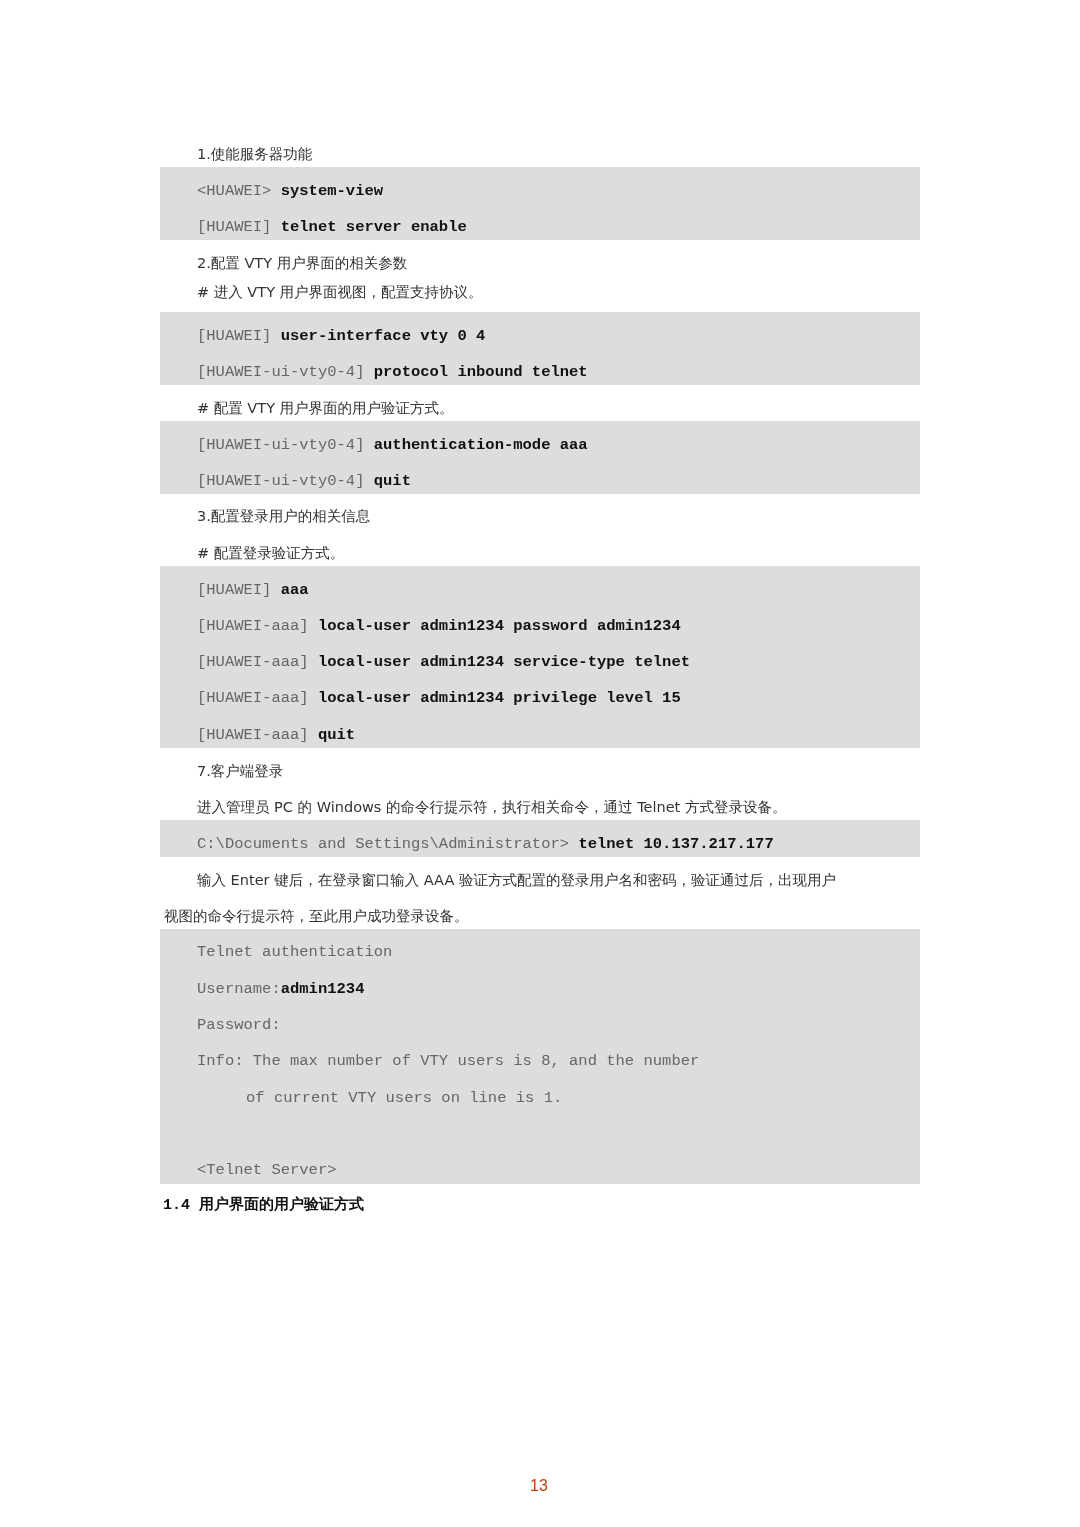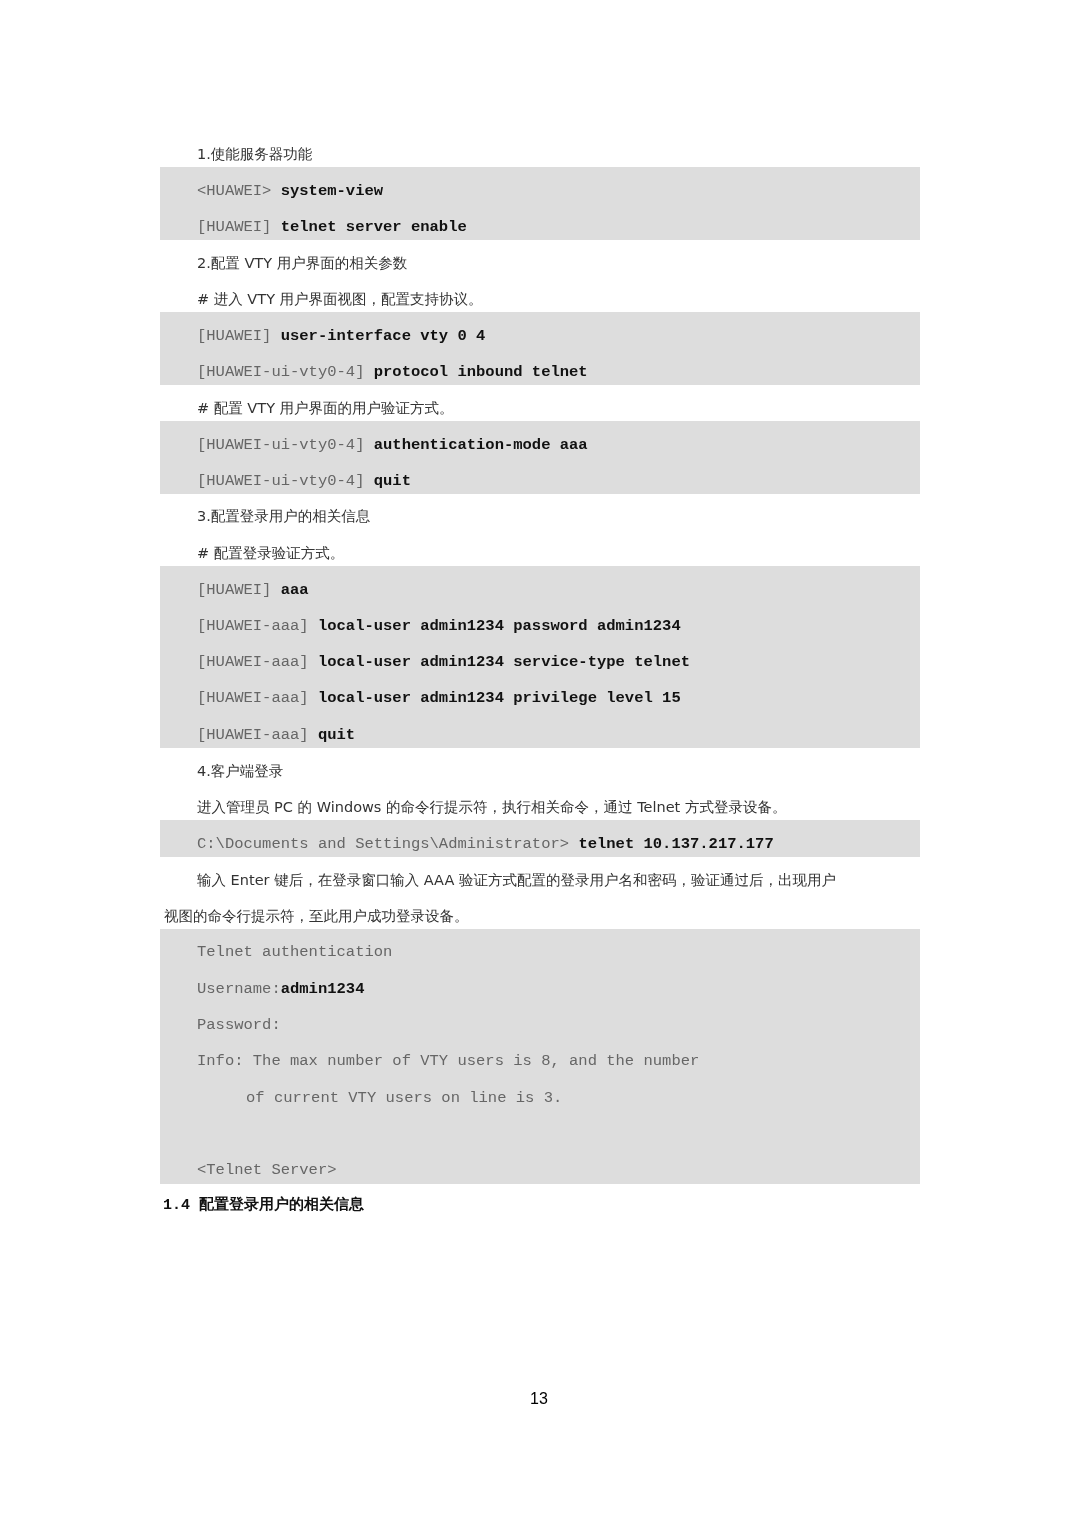--- a/index.html
+++ b/index.html
@@ -8,66 +8,66 @@
   .page { position: absolute; left: 0; top: 0; width: 1036px; height: 1527px; }
   .line { position: absolute; left: 197px; font-size: 14.5px; line-height: 20px; white-space: pre; }
   .txt { font-family: "DejaVu Sans", sans-serif; color: #333; font-size: 14.5px; }
   .mono { font-family: "Liberation Mono", monospace; font-size: 15.5px; }
   .prompt { color: #666; }
   .cmd { color: #111; font-weight: bold; }
   .out { color: #666; }
   .codebox { position: absolute; left: 160px; width: 760px; background: #dddddd; }
   .heading { position: absolute; left: 163px; font-size: 15px; font-weight: bold; color: #111; }
   .heading .num { font-family: "Liberation Mono", monospace; }
-  .pagenum { position: absolute; left: 530px; top: 1390px; font-family: "Liberation Sans", sans-serif; font-size: 16px; color: #000000; }
+  .pagenum { position: absolute; left: 530px; top: 1477px; font-family: "Liberation Sans", sans-serif; font-size: 16px; color: #c2410c; }
   .watermark { position: absolute; left: 803px; top: 1470px; font-family: "DejaVu Sans", sans-serif;
                font-size: 27px; color: #222; letter-spacing: 0px;
                text-shadow: 1px 1px 0 #fff, -1px -1px 0 #888; }
 </style>
 </head>
 <body>
 
 <div class="page">
 
   <div class="line txt" style="top:144px">1.使能服务器功能</div>
   <div class="codebox" style="top:167px;height:73px"></div>
   <div class="line mono" style="top:181px"><span class="prompt">&lt;HUAWEI&gt; </span><span class="cmd">system-view</span></div>
   <div class="line mono" style="top:217px"><span class="prompt">[HUAWEI] </span><span class="cmd">telnet server enable</span></div>
 
   <div class="line txt" style="top:253px">2.配置 VTY 用户界面的相关参数</div>
-  <div class="line txt" style="top:289px"># 进入 VTY 用户界面视图，配置支持协议。</div>
+  <div class="line txt" style="top:282px"># 进入 VTY 用户界面视图，配置支持协议。</div>
   <div class="codebox" style="top:312px;height:73px"></div>
   <div class="line mono" style="top:326px"><span class="prompt">[HUAWEI] </span><span class="cmd">user-interface vty 0 4</span></div>
   <div class="line mono" style="top:362px"><span class="prompt">[HUAWEI-ui-vty0-4] </span><span class="cmd">protocol inbound telnet</span></div>
   <div class="line txt" style="top:398px"># 配置 VTY 用户界面的用户验证方式。</div>
   <div class="codebox" style="top:421px;height:73px"></div>
   <div class="line mono" style="top:435px"><span class="prompt">[HUAWEI-ui-vty0-4] </span><span class="cmd">authentication-mode aaa</span></div>
   <div class="line mono" style="top:471px"><span class="prompt">[HUAWEI-ui-vty0-4] </span><span class="cmd">quit</span></div>
 
   <div class="line txt" style="top:506px">3.配置登录用户的相关信息</div>
   <div class="line txt" style="top:543px"># 配置登录验证方式。</div>
   <div class="codebox" style="top:566px;height:182px"></div>
   <div class="line mono" style="top:580px"><span class="prompt">[HUAWEI] </span><span class="cmd">aaa</span></div>
   <div class="line mono" style="top:616px"><span class="prompt">[HUAWEI-aaa] </span><span class="cmd">local-user admin1234 password admin1234</span></div>
   <div class="line mono" style="top:652px"><span class="prompt">[HUAWEI-aaa] </span><span class="cmd">local-user admin1234 service-type telnet</span></div>
   <div class="line mono" style="top:688px"><span class="prompt">[HUAWEI-aaa] </span><span class="cmd">local-user admin1234 privilege level 15</span></div>
   <div class="line mono" style="top:725px"><span class="prompt">[HUAWEI-aaa] </span><span class="cmd">quit</span></div>
 
-  <div class="line txt" style="top:761px">4.客户端登录</div>
+  <div class="line txt" style="top:761px">7.客户端登录</div>
   <div class="line txt" style="top:797px">进入管理员 PC 的 Windows 的命令行提示符，执行相关命令，通过 Telnet 方式登录设备。</div>
   <div class="codebox" style="top:820px;height:37px"></div>
   <div class="line mono" style="top:834px"><span class="prompt">C:\Documents and Settings\Administrator&gt; </span><span class="cmd">telnet 10.137.217.177</span></div>
   <div class="line txt" style="top:870px">输入 Enter 键后，在登录窗口输入 AAA 验证方式配置的登录用户名和密码，验证通过后，出现用户</div>
   <div class="line txt" style="top:906px;left:164px">视图的命令行提示符，至此用户成功登录设备。</div>
 
   <div class="codebox" style="top:929px;height:255px"></div>
   <div class="line mono" style="top:942px"><span class="out">Telnet authentication</span></div>
   <div class="line mono" style="top:979px"><span class="out">Username:</span><span class="cmd">admin1234</span></div>
   <div class="line mono" style="top:1015px"><span class="out">Password:</span></div>
   <div class="line mono" style="top:1051px"><span class="out">Info: The max number of VTY users is 8, and the number</span></div>
-  <div class="line mono" style="top:1088px;left:246px"><span class="out">of current VTY users on line is 3.</span></div>
+  <div class="line mono" style="top:1088px;left:246px"><span class="out">of current VTY users on line is 1.</span></div>
   <div class="line mono" style="top:1160px"><span class="out">&lt;Telnet Server&gt;</span></div>
 
-  <div class="heading" style="top:1195px"><span class="num">1.4 </span><span>配置登录用户的相关信息</span></div>
+  <div class="heading" style="top:1195px"><span class="num">1.4 </span><span>用户界面的用户验证方式</span></div>
 
   <div class="pagenum">13</div>
 
 </div>
 
 </body></html>

